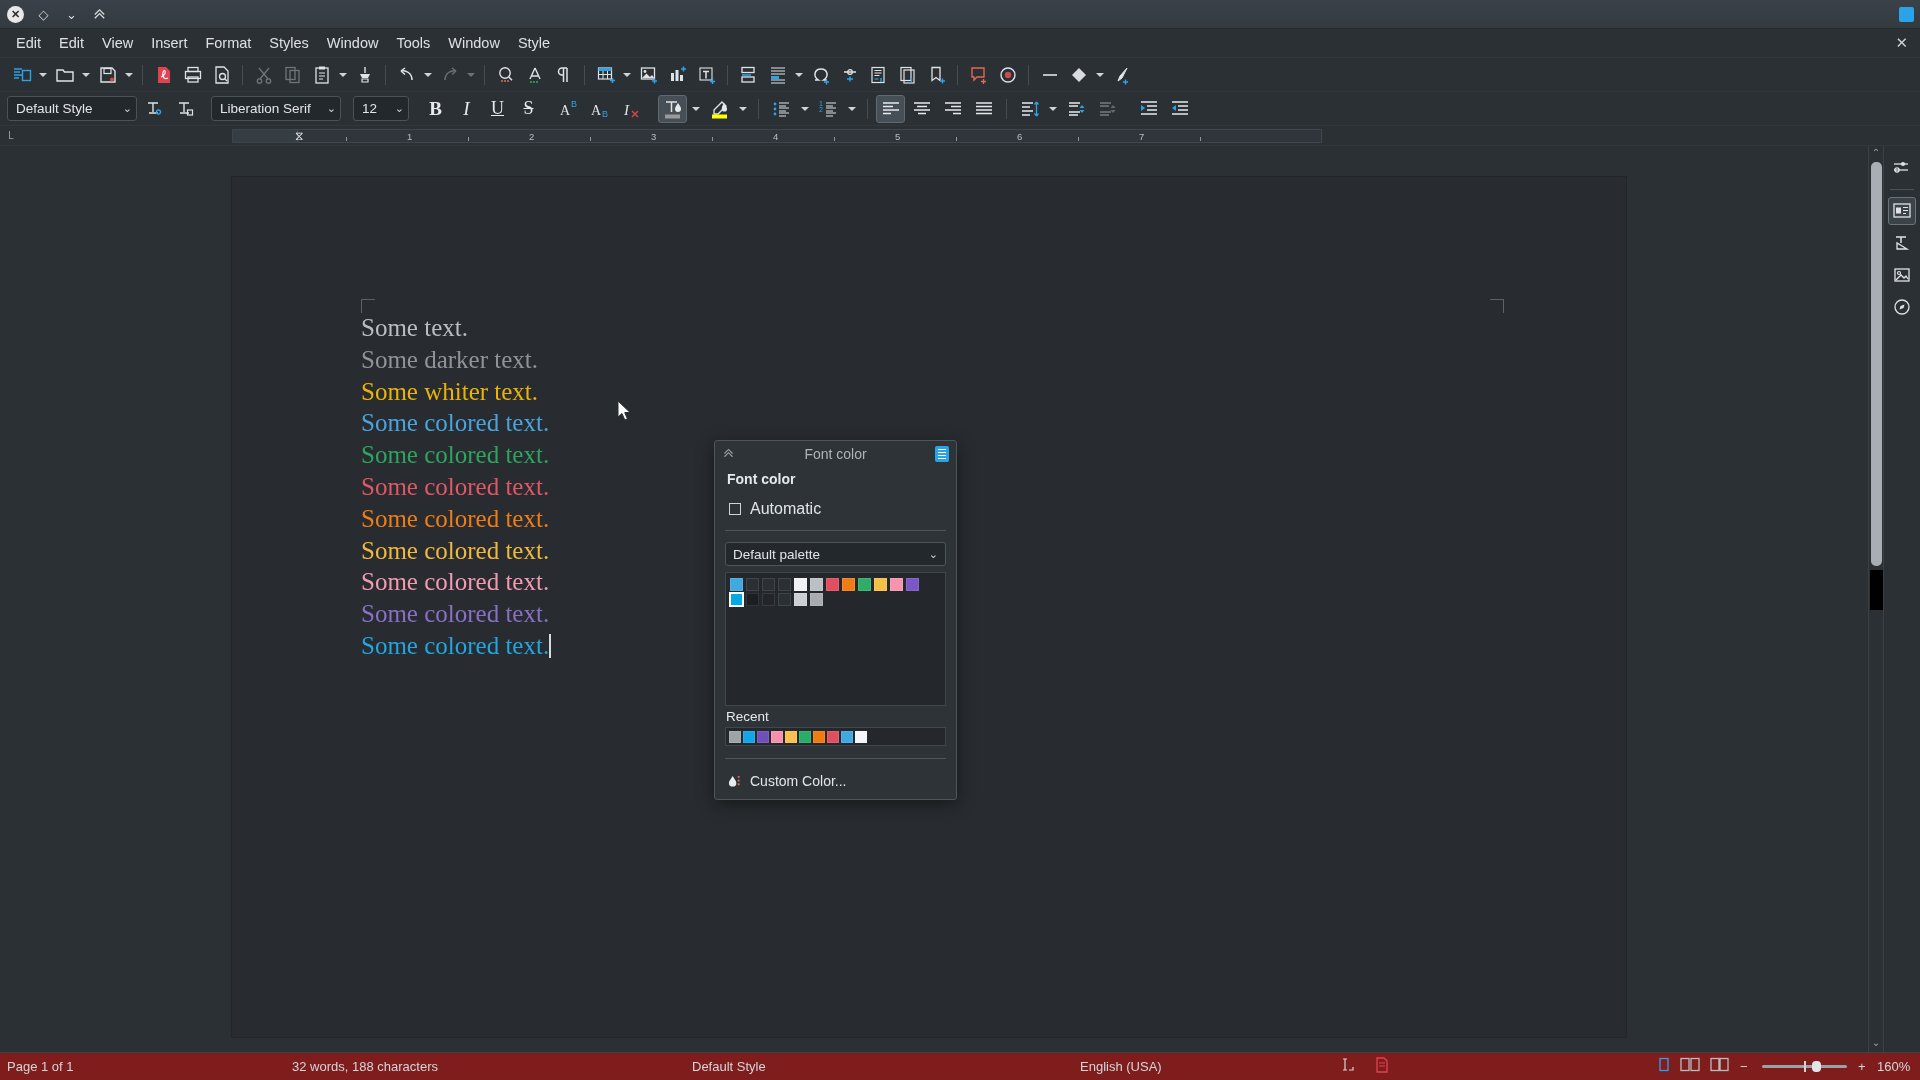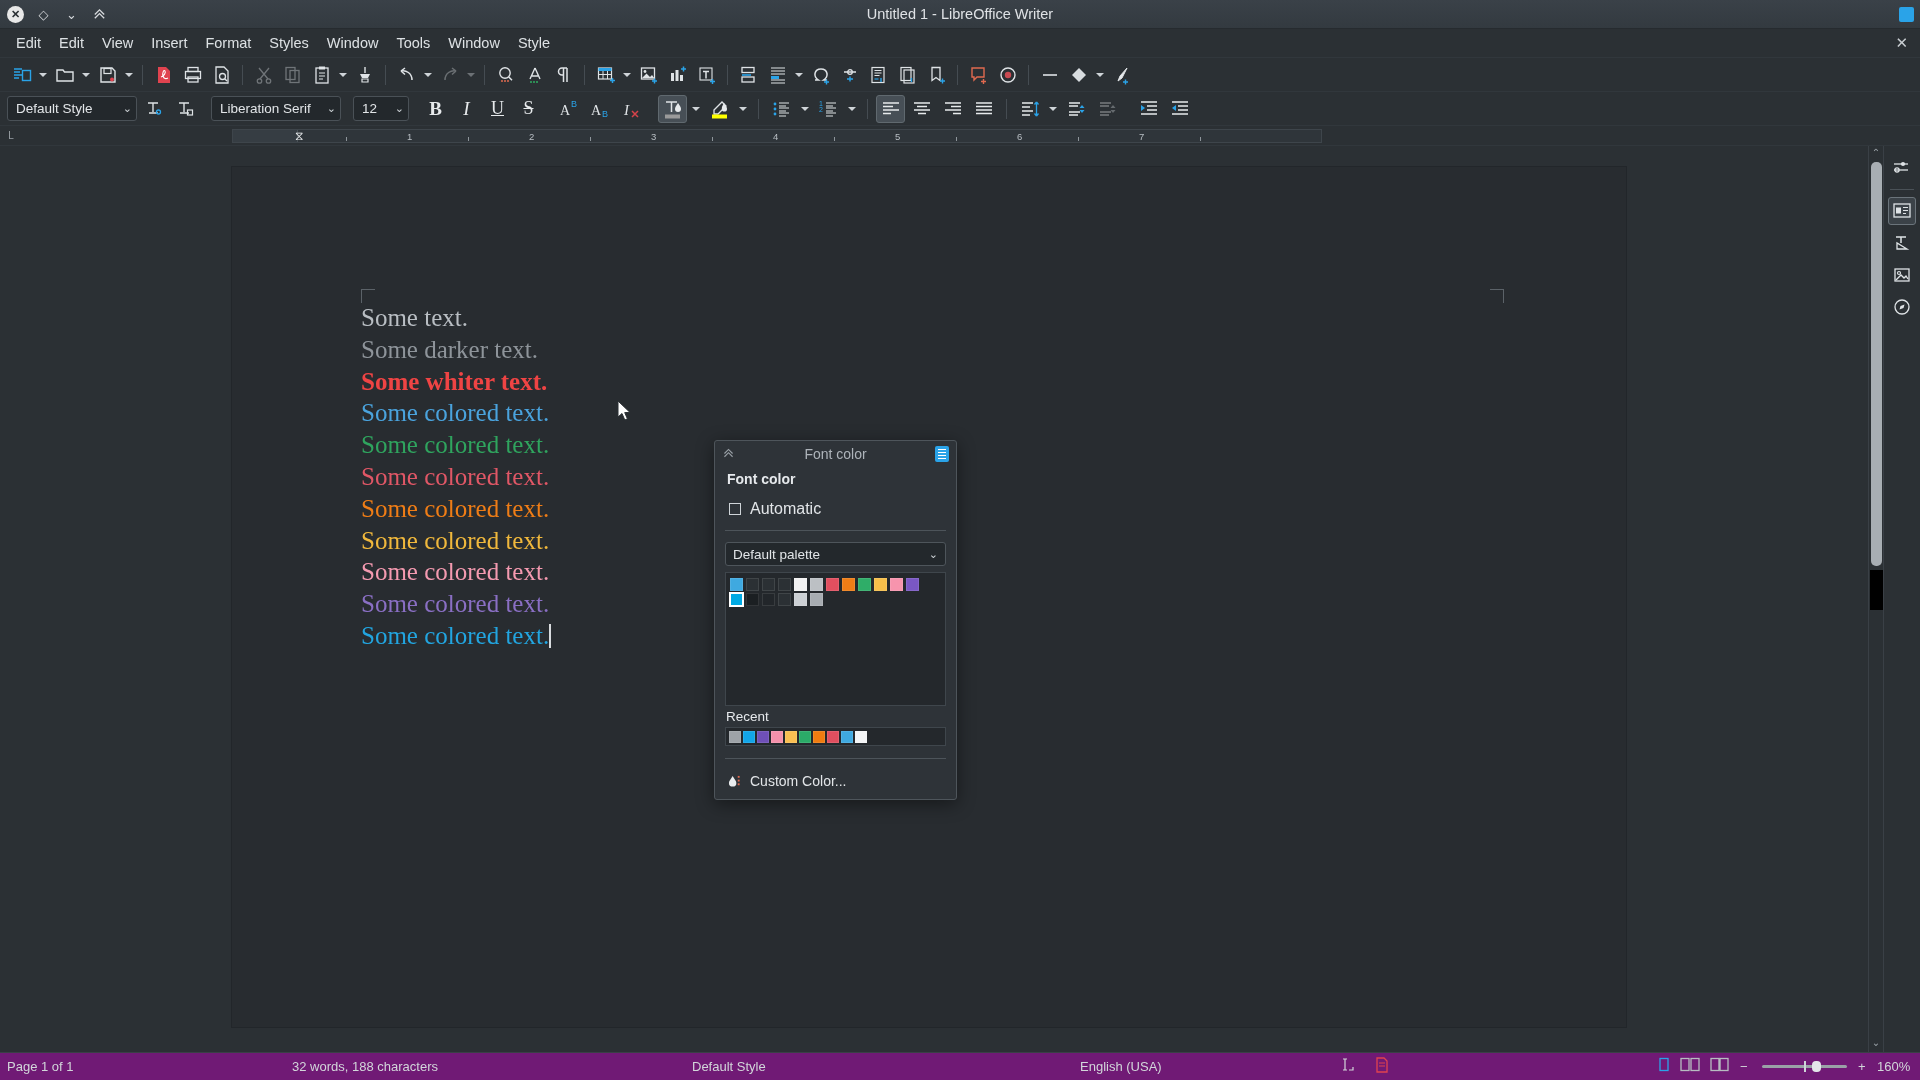--- a/index.html
+++ b/index.html
@@ -113,21 +113,21 @@
   }
 
   
   .workspace {
     position:relative; width:1920px;
     height: calc(1080px - 29px - 29px - 34px - 34px - 20px - 28px);
     background:#2b3034;
     overflow:hidden;
   }
   .page {
-    position:absolute; left:232px; top:21px;
+    position:absolute; left:232px; top:31px;
     width:1394px; height:860px;
     background:#282c30;
     box-shadow: 0 0 0 1px #22262a;
   }
   .corner { position:absolute; width:14px; height:14px; border-color:#5b6268; border-style:solid; border-width:0;}
   .c-tl { left:129px; top:122px; border-left-width:1px; border-top-width:1px;}
   .c-tr { right:122px; top:122px; border-right-width:1px; border-top-width:1px;}
 
   .doc-text {
     position:absolute; left:129px; top:135px;
@@ -211,21 +211,21 @@
   .vscroll .thumb {
     position:absolute; left:2px; top:16px; width:11px; height:404px;
     background:#a8aeb3; border-radius:5px;
   }
   .vscroll .mark {
     position:absolute; left:1px; top:424px; width:13px; height:40px; background:#000;
   }
 
   
   .statusbar {
-    height:28px; width:100%; background:#701a75;
+    height:28px; width:100%; background:#7f1d1d;
     border-top:1px solid #3a4046;
     display:flex; align-items:center; color:#d2d6da; font-size:13px;
     position:relative;
   }
   .st { position:absolute; white-space:nowrap; }
   .zoom-track {
     position:relative; width:85px; height:3px; background:#9aa1a7; border-radius:2px;
   }
   .zoom-track .mid { position:absolute; left:42px; top:-4px; width:1.5px; height:11px; background:#cfd4d8;}
   .zoom-track .knob { position:absolute; left:50px; top:-4px; width:9px; height:11px; background:#e3e6e9; border-radius:4px;}
@@ -246,21 +246,20 @@
     <div class="tb-btn">
       <span>⌄</span>
     </div>
     <div class="tb-btn">
       <svg width="15" height="15" viewBox="0 0 16 16">
         <path d="M3 8 L8 3 L13 8" stroke="#d7dadd" stroke-width="1.4" fill="none"></path>
         <path d="M3 12 L8 7 L13 12" stroke="#d7dadd" stroke-width="1.4" fill="none"></path>
       </svg>
     </div>
   </div>
-  <div class="tb-title">Untitled 1 - LibreOffice Writer</div>
   <div class="tb-right">
     <div class="tb-appicon"></div>
   </div>
 </div>
 
 <div class="menubar">
   <div class="menu-item">Edit</div>
   <div class="menu-item">Edit</div>
   <div class="menu-item">View</div>
   <div class="menu-item">Insert</div>
@@ -732,21 +731,21 @@
 </div>
 
 <div class="workspace">
 
   <div class="page">
     <div class="corner c-tl"></div>
     <div class="corner c-tr"></div>
     <div class="doc-text" id="doc-lines">
         <div style="color: rgb(185, 190, 195);">Some text.</div>
         <div style="color: rgb(142, 148, 154);">Some darker text.</div>
-        <div style="color: #ef4444; font-weight: bold;">Some whiter text.</div>
+        <div style="color: #eab308; font-weight: normal;">Some whiter text.</div>
         <div style="color: rgb(74, 163, 221);">Some colored text.</div>
         <div style="color: rgb(47, 164, 94);">Some colored text.</div>
         <div style="color: rgb(224, 87, 102);">Some colored text.</div>
         <div style="color: rgb(239, 125, 22);">Some colored text.</div>
         <div style="color: rgb(240, 184, 60);">Some colored text.</div>
         <div style="color: rgb(244, 154, 176);">Some colored text.</div>
         <div style="color: rgb(138, 111, 196);">Some colored text.</div>
         <div style="color: rgb(34, 165, 224);">Some colored text.<span class="caret-bar"></span></div>
       </div>
   </div>

